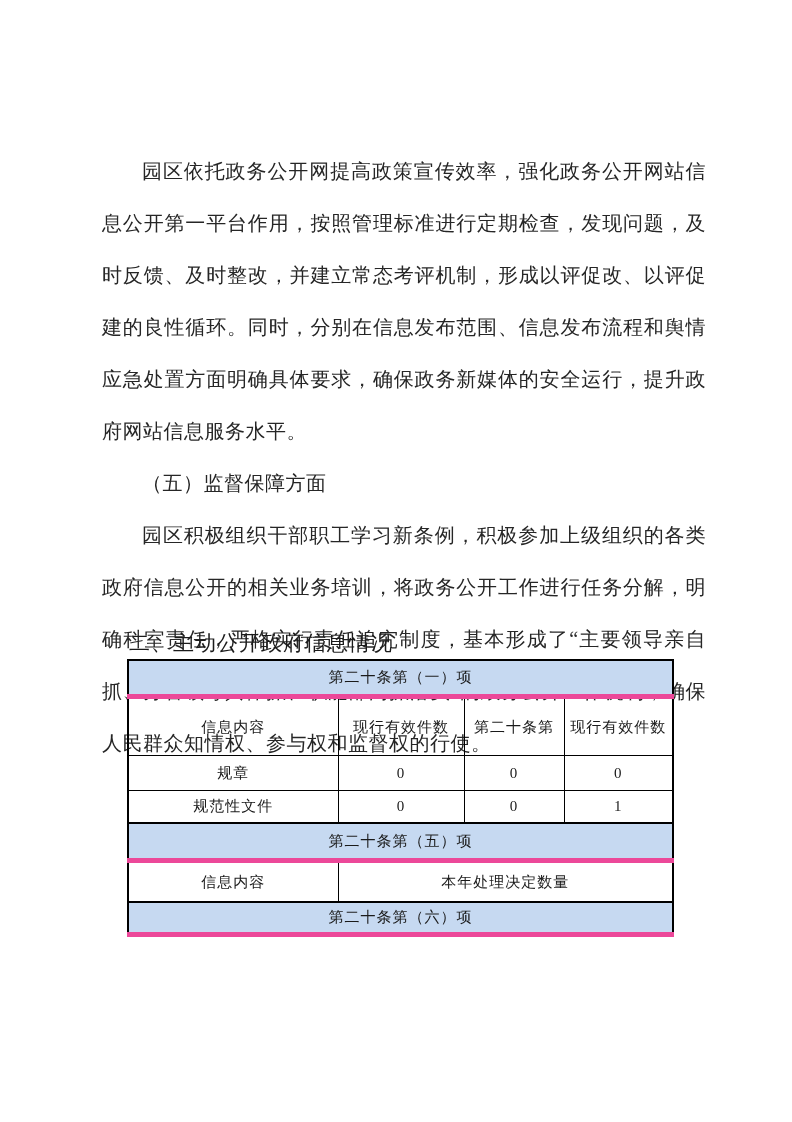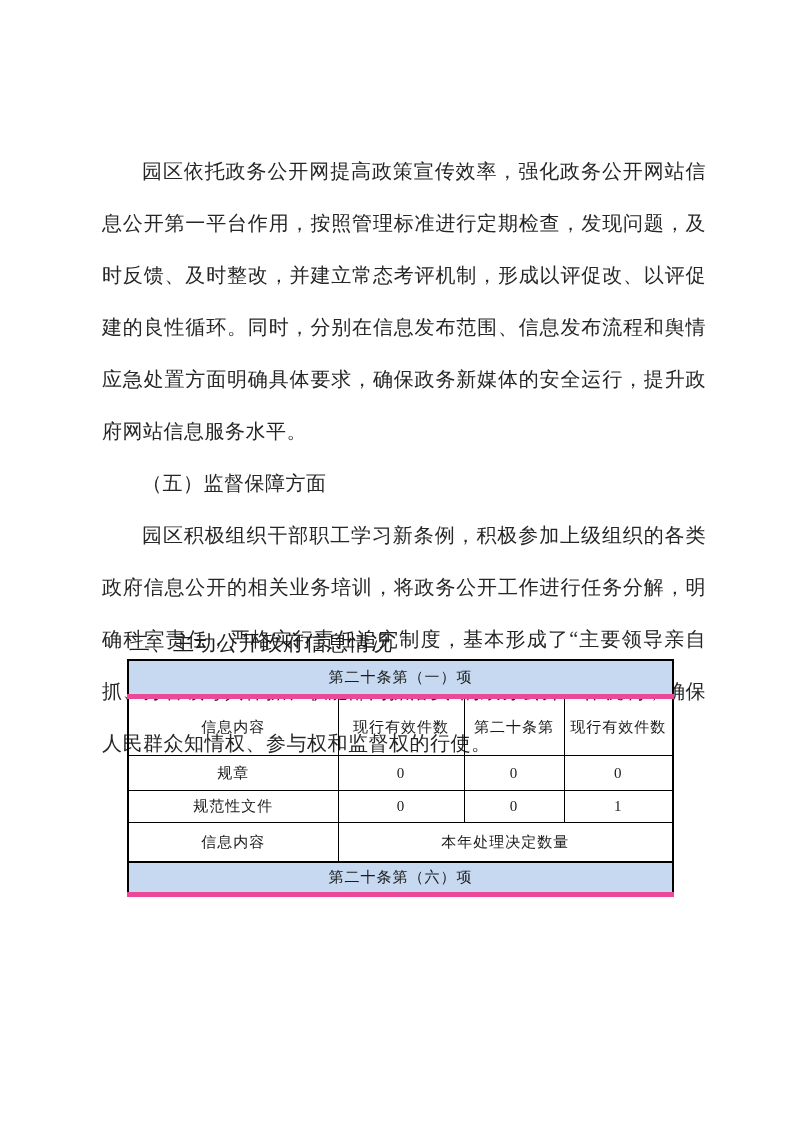--- a/index.html
+++ b/index.html
@@ -104,20 +104,23 @@
         <td>0</td>
         <td>0</td>
         <td>0</td>
       </tr>
       <tr class="h33">
         <td>规范性文件</td>
         <td>0</td>
         <td>0</td>
         <td>1</td>
       </tr>
+      <tr class="sect h36">
+        <td colspan="4">第二十条第（五）项</td>
+      </tr>
       <tr class="h40">
         <td>信息内容</td>
         <td colspan="3">本年处理决定数量</td>
       </tr>
       <tr class="sect h31">
         <td colspan="4">第二十条第（六）项</td>
       </tr>
     </tbody>
   </table>
 

